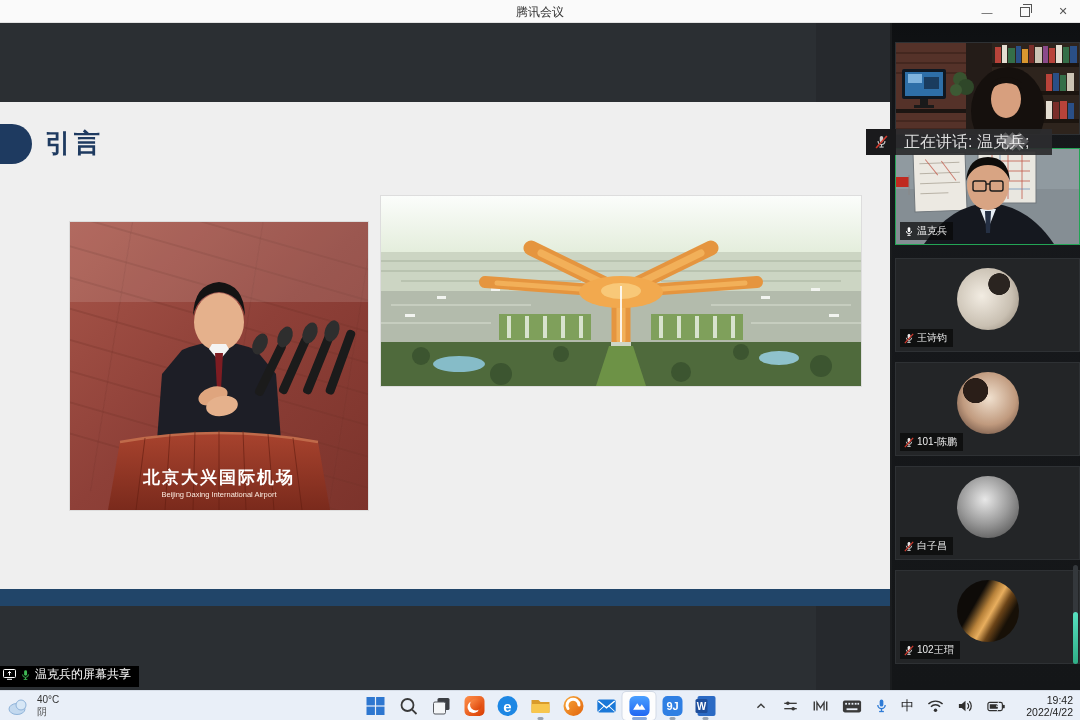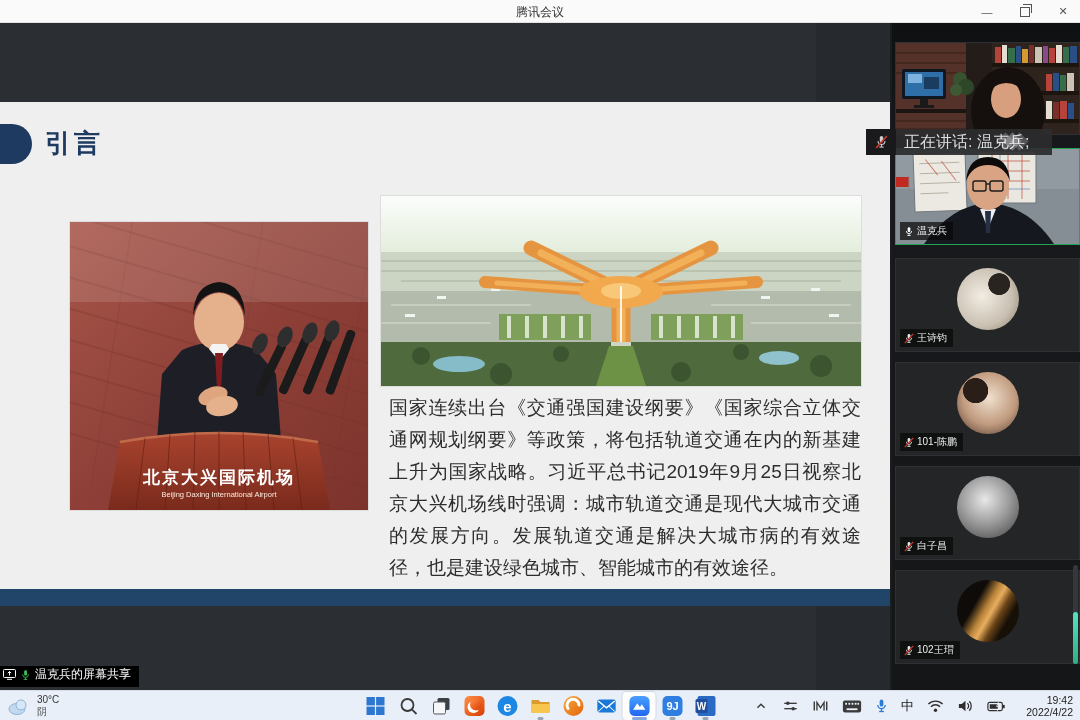--- a/index.html
+++ b/index.html
@@ -248,21 +248,20 @@
                 <circle cx="360" cy="156" r="8"></circle>
                 <circle cx="440" cy="170" r="11"></circle>
             </g>
             <ellipse cx="78" cy="168" rx="26" ry="8" fill="#86bcc8"></ellipse>
             <ellipse cx="398" cy="162" rx="20" ry="7" fill="#8fc2cc"></ellipse>
             <rect x="230" y="146" width="20" height="44" fill="#cfd6c6"></rect>
             <polygon points="215,190 265,190 252,150 228,150" fill="#6d9246"></polygon>
           </svg>
         </div>
 
-        <div class="slide-para">国家连续出台《交通强国建设纲要》《国家综合立体交通网规划纲要》等政策，将包括轨道交通在内的新基建上升为国家战略。习近平总书记2019年9月25日视察北京大兴机场线时强调：城市轨道交通是现代大城市交通的发展方向。发展轨道交通是解决大城市病的有效途径，也是建设绿色城市、智能城市的有效途径。</div>
       </div>
       <div class="slide-bar"></div>
 
       <div class="share-banner">
         <svg width="13" height="11" viewBox="0 0 13 11">
           <rect x="0.5" y="0.5" width="12" height="8" rx="1" fill="none" stroke="#fff"></rect>
           <path d="M6.5,6.5 L6.5,2.5 M4.8,4.2 L6.5,2.5 L8.2,4.2" stroke="#fff" fill="none"></path>
           <line x1="4" y1="10.3" x2="9" y2="10.3" stroke="#fff"></line>
         </svg>
         <svg width="11" height="12" viewBox="0 0 12 12">
@@ -458,21 +457,21 @@
   </div>
 
   <div class="taskbar">
 
     <div class="weather">
       <svg width="24" height="17" viewBox="0 0 24 17">
         <ellipse cx="10" cy="11" rx="8" ry="5.5" fill="#c3d9ef" stroke="#8fb3d9"></ellipse>
         <circle cx="14" cy="7" r="5" fill="#d7e7f6" stroke="#8fb3d9"></circle>
       </svg>
       <div class="weather-txt">
-        <div>30°C</div>
+        <div>40°C</div>
         <div class="cond">阴</div>
       </div>
     </div>
 
     <div class="task-icons">
       <div class="tbtn">
         <svg width="20" height="20" viewBox="0 0 20 20">
           <rect x="1" y="1" width="8.4" height="8.4" fill="#2e77d0"></rect>
             <rect x="10.6" y="1" width="8.4" height="8.4" fill="#2e77d0"></rect>
           <rect x="1" y="10.6" width="8.4" height="8.4" fill="#2e77d0"></rect>

